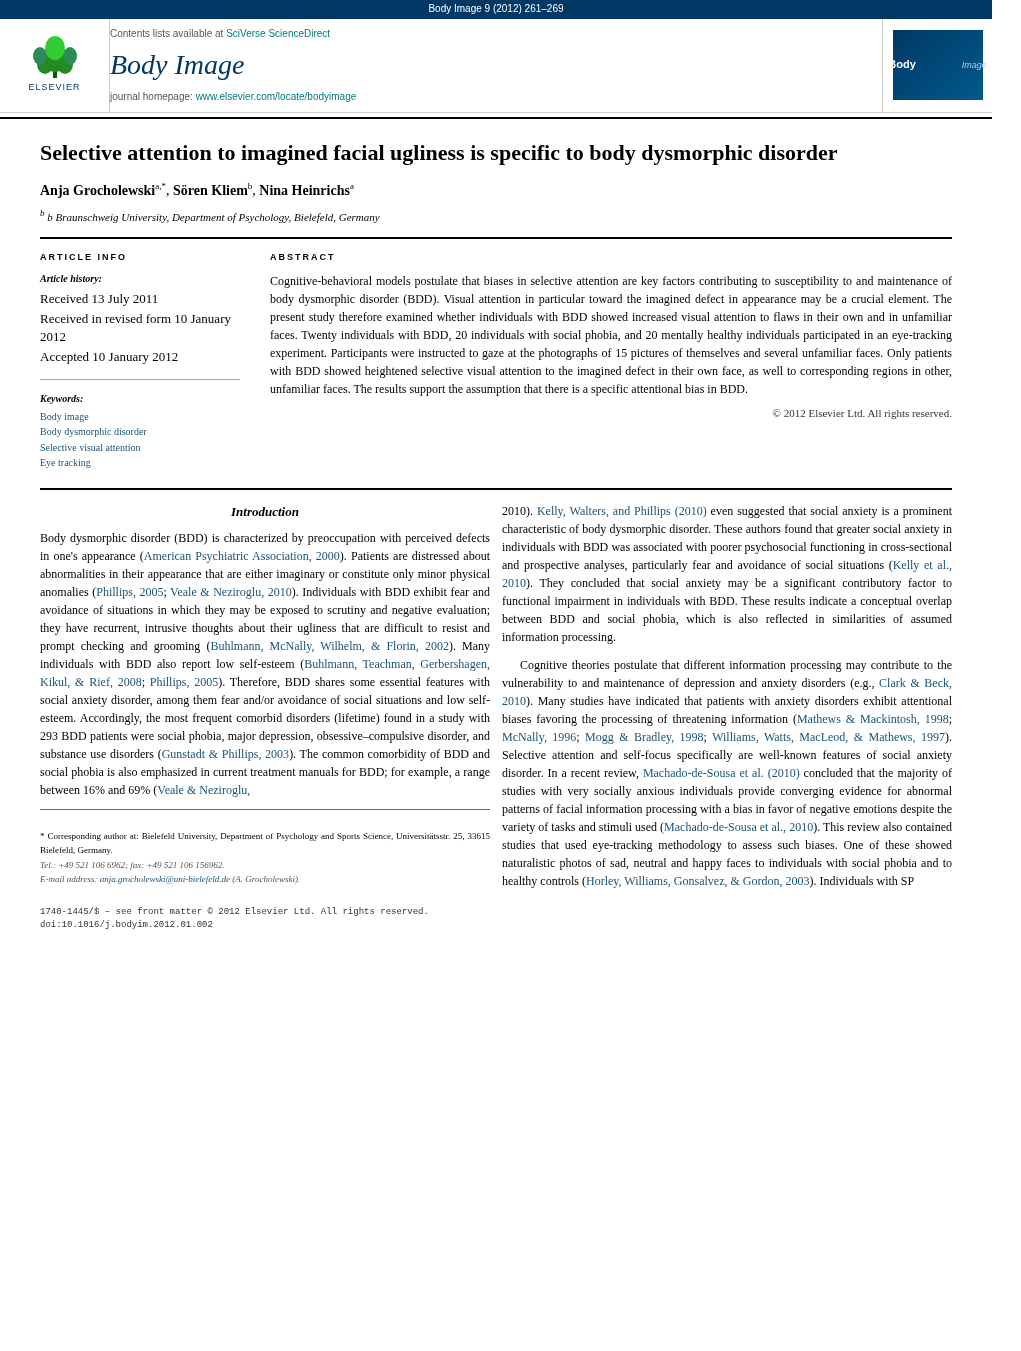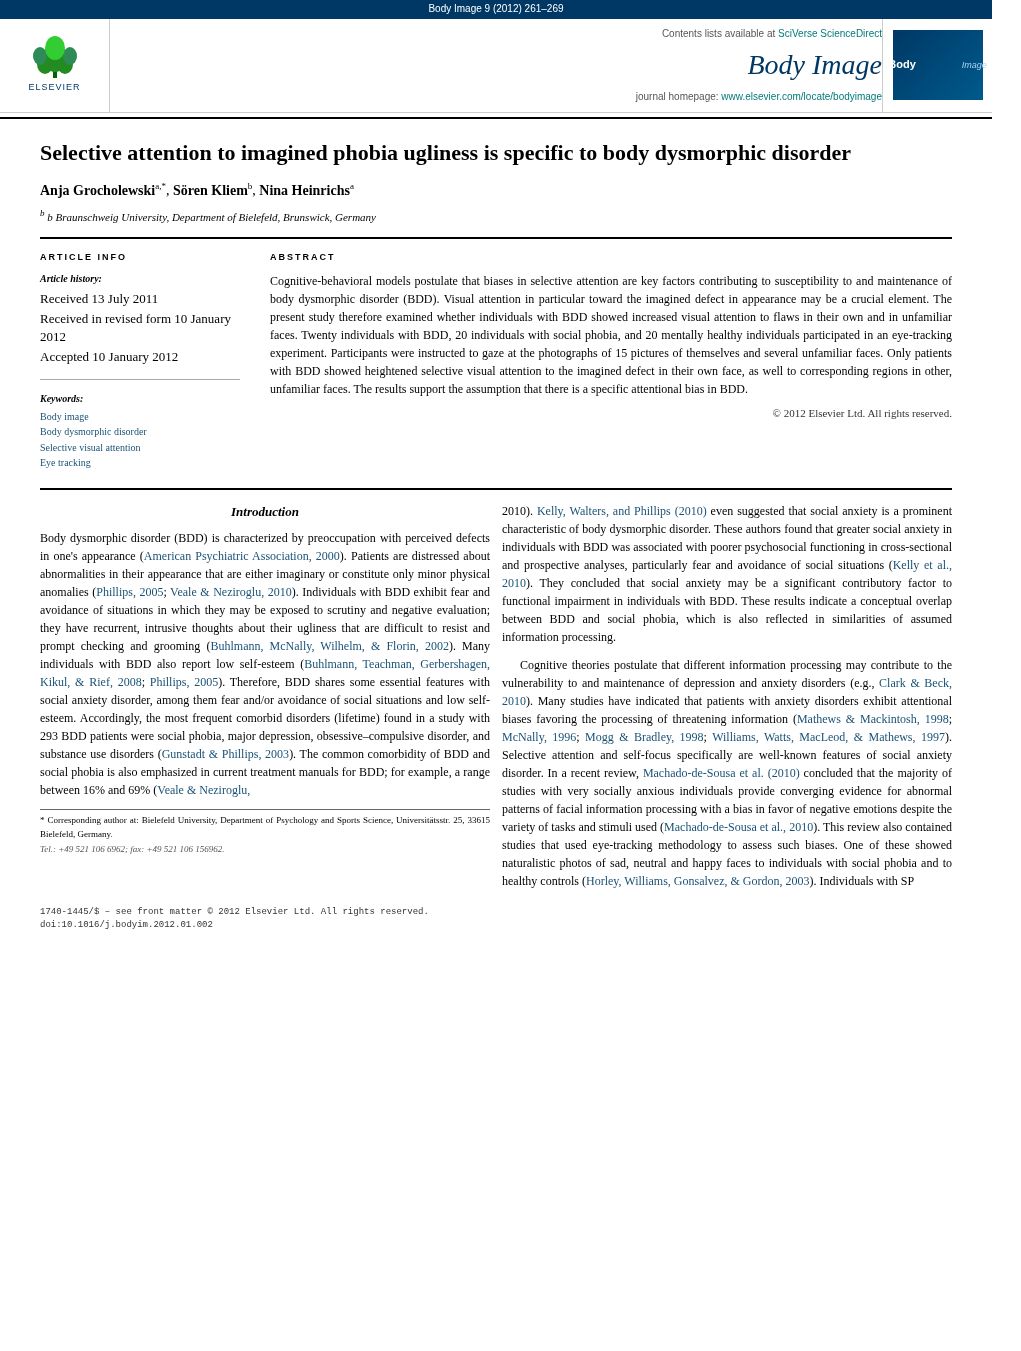--- a/index.html
+++ b/index.html
@@ -57,21 +57,21 @@
       font-size: 9px;
       font-family: Arial, sans-serif;
       color: #003865;
       font-weight: normal;
       letter-spacing: 1px;
     }
     .header-center {
       flex: 1;
       display: flex;
       flex-direction: column;
-      align-items: flex-end;
+      align-items: flex-start;
       justify-content: center;
       padding: 8px 0;
     }
     .sciverse-line {
       font-size: 10px;
       font-family: Arial, sans-serif;
       color: #555;
       margin-bottom: 4px;
     }
     .sciverse-link {
@@ -281,21 +281,21 @@
       font-style: italic;
     }
     .footer-issn {
       font-size: 9px;
       color: #333;
       margin-top: 6px;
       font-family: Liberation Mono, monospace;
     }
     .footnote-star {
       border-top: 1px solid #666;
-      padding-top: 4px;
+      padding-top: 20px;
       margin-top: 8px;
       font-size: 9px;
     }
   </style>
 </head>
 <body>
 
 <div class="page">
 
   <div class="journal-header">
@@ -332,32 +332,32 @@
         <div class="journal-logo-box">
           <span class="logo-body-text">Body</span>
           <span class="logo-image-text">Image</span>
         </div>
       </div>
     </div>
   </div>
 
   <div class="content-area">
 
-    <div class="article-title">Selective attention to imagined phobia ugliness is specific to body dysmorphic disorder</div>
+    <div class="article-title">Selective attention to imagined facial ugliness is specific to body dysmorphic disorder</div>
 
     <div class="authors-line">
       <span class="author-name">Anja Grocholewski</span><span class="author-sup">a,*</span>,
       <span class="author-name">Sören Kliem</span><span class="author-sup">b</span>,
       <span class="author-name">Nina Heinrichs</span><span class="author-sup">a</span>
     </div>
 
     <div class="affiliations">
       <div class="affil-line">
         <span class="affil-sup">b</span>
-        <span>b Braunschweig University, Department of Bielefeld, Brunswick, Germany</span>
+        <span>b Braunschweig University, Department of Psychology, Bielefeld, Germany</span>
       </div>
     </div>
 
     <hr class="section-divider-thick">
 
     <div class="two-col">
       <div class="col-left">
         <div class="article-info-header">ARTICLE INFO</div>
         <div class="info-section-label">Article history:</div>
         <div class="info-dates">
@@ -385,20 +385,25 @@
 
       <div class="body-col">
         <div class="section-heading">Introduction</div>
         <p class="body-paragraph">
           Body dysmorphic disorder (BDD) is characterized by preoccupation with perceived defects in one's appearance (<a class="ref-link" href="#">American Psychiatric Association, 2000</a>). Patients are distressed about abnormalities in their appearance that are either imaginary or constitute only minor physical anomalies (<a class="ref-link" href="#">Phillips, 2005</a>; <a class="ref-link" href="#">Veale &amp; Neziroglu, 2010</a>). Individuals with BDD exhibit fear and avoidance of situations in which they may be exposed to scrutiny and negative evaluation; they have recurrent, intrusive thoughts about their ugliness that are difficult to resist and prompt checking and grooming (<a class="ref-link" href="#">Buhlmann, McNally, Wilhelm, &amp; Florin, 2002</a>). Many individuals with BDD also report low self-esteem (<a class="ref-link" href="#">Buhlmann, Teachman, Gerbershagen, Kikul, &amp; Rief, 2008</a>; <a class="ref-link" href="#">Phillips, 2005</a>). Therefore, BDD shares some essential features with social anxiety disorder, among them fear and/or avoidance of social situations and low self-esteem. Accordingly, the most frequent comorbid disorders (lifetime) found in a study with 293 BDD patients were social phobia, major depression, obsessive–compulsive disorder, and substance use disorders (<a class="ref-link" href="#">Gunstadt &amp; Phillips, 2003</a>). The common comorbidity of BDD and social phobia is also emphasized in current treatment manuals for BDD; for example, a range between 16% and 69% (<a class="ref-link" href="#">Veale &amp; Neziroglu,</a>
         </p>
 
         <div class="footnote-star">
           <div class="footer-note">* Corresponding author at: Bielefeld University, Department of Psychology and Sports Science, Universitätsstr. 25, 33615 Bielefeld, Germany.</div>
           <div class="footer-contact">Tel.: +49 521 106 6962; fax: +49 521 106 156962.</div>
+          <div class="footer-contact">
+            <span>E-mail address:</span>
+            <a class="ref-link" href="#">anja.grocholewski@uni-bielefeld.de</a>
+            <span>(A. Grocholewski).</span>
+          </div>
         </div>
       </div>
 
       <div class="body-col">
         <p class="body-paragraph">
           2010). <a class="ref-link" href="#">Kelly, Walters, and Phillips (2010)</a> even suggested that social anxiety is a prominent characteristic of body dysmorphic disorder. These authors found that greater social anxiety in individuals with BDD was associated with poorer psychosocial functioning in cross-sectional and prospective analyses, particularly fear and avoidance of social situations (<a class="ref-link" href="#">Kelly et al., 2010</a>). They concluded that social anxiety may be a significant contributory factor to functional impairment in individuals with BDD. These results indicate a conceptual overlap between BDD and social phobia, which is also reflected in similarities of assumed information processing.
         </p>
         <p class="body-paragraph">
           Cognitive theories postulate that different information processing may contribute to the vulnerability to and maintenance of depression and anxiety disorders (e.g., <a class="ref-link" href="#">Clark &amp; Beck, 2010</a>). Many studies have indicated that patients with anxiety disorders exhibit attentional biases favoring the processing of threatening information (<a class="ref-link" href="#">Mathews &amp; Mackintosh, 1998</a>; <a class="ref-link" href="#">McNally, 1996</a>; <a class="ref-link" href="#">Mogg &amp; Bradley, 1998</a>; <a class="ref-link" href="#">Williams, Watts, MacLeod, &amp; Mathews, 1997</a>). Selective attention and self-focus specifically are well-known features of social anxiety disorder. In a recent review, <a class="ref-link" href="#">Machado-de-Sousa et al. (2010)</a> concluded that the majority of studies with very socially anxious individuals provide converging evidence for abnormal patterns of facial information processing with a bias in favor of negative emotions despite the variety of tasks and stimuli used (<a class="ref-link" href="#">Machado-de-Sousa et al., 2010</a>). This review also contained studies that used eye-tracking methodology to assess such biases. One of these showed naturalistic photos of sad, neutral and happy faces to individuals with social phobia and to healthy controls (<a class="ref-link" href="#">Horley, Williams, Gonsalvez, &amp; Gordon, 2003</a>). Individuals with SP
         </p>

